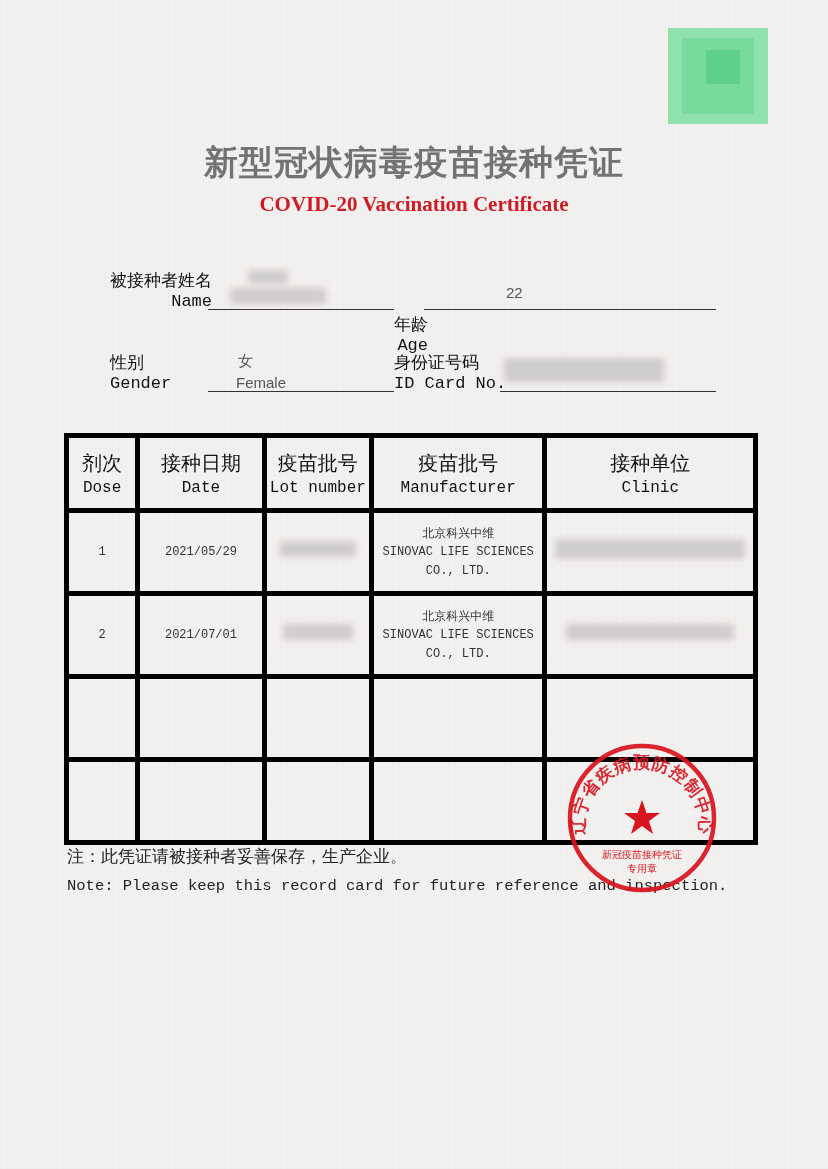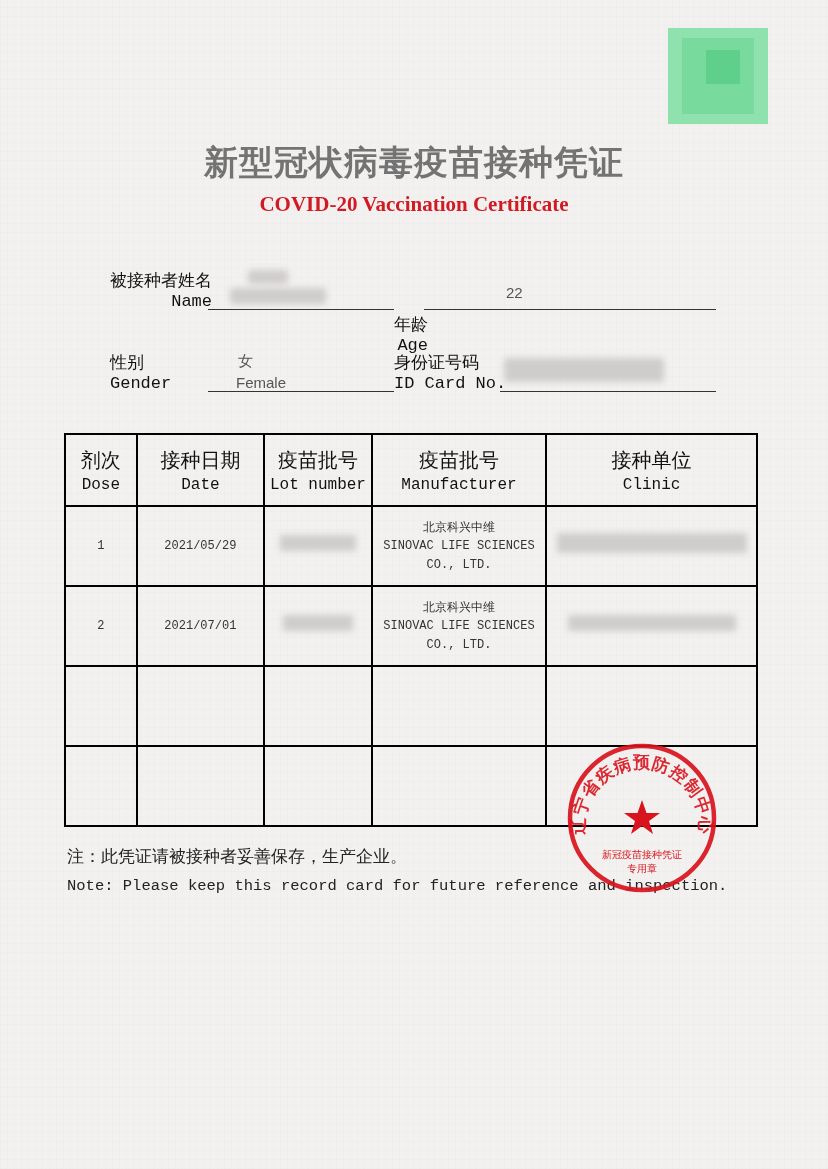--- a/index.html
+++ b/index.html
@@ -15,21 +15,21 @@
   .title-cn{position:absolute;left:0;width:828px;top:140px;text-align:center;
     font-family:"DejaVu Serif",serif;font-size:34px;font-weight:bold;color:#737373;letter-spacing:1px;}
   .title-en{position:absolute;left:0;width:828px;top:192px;text-align:center;
     font-family:"Liberation Serif",serif;font-size:21px;font-weight:bold;color:#d01a24;}
   .lbl{position:absolute;font-family:"DejaVu Sans",sans-serif;font-size:17px;color:#111;line-height:21px;}
   .lbl .en{font-family:"Liberation Mono",monospace;font-size:17px;text-align:right;}
   .line{position:absolute;height:0;border-bottom:1px solid #333;}
   .val{position:absolute;font-family:Liberation Sans, sans-serif;font-size:15px;color:#555;}
   .blur{position:absolute;background:#cfcccc;filter:blur(3px);border-radius:3px;}
   table{position:absolute;left:64px;top:433px;width:694px;border-collapse:collapse;}
-  td,th{border:2px solid #000000;text-align:center;vertical-align:middle;padding:0;}
+  td,th{border:5px solid #000000;text-align:center;vertical-align:middle;padding:0;}
   th{height:70px;font-weight:normal;}
   th .cn{display:block;font-family:"DejaVu Sans",sans-serif;font-size:20px;color:#111;}
   th .en{display:block;font-family:"Liberation Mono",monospace;font-size:16px;color:#111;margin-top:2px;}
   td{height:78px;font-family:"Liberation Mono",monospace;font-size:12px;color:#333;line-height:19px;}
   td .mcn{font-family:"DejaVu Sans",sans-serif;font-size:12px;}
   .cellblur{display:inline-block;background:#cfcccc;filter:blur(3px);height:16px;border-radius:2px;}
   .note-cn{position:absolute;left:67px;top:845px;font-family:"DejaVu Sans",sans-serif;font-size:17px;color:#222;}
   .note-en{position:absolute;left:67px;top:877px;font-family:"Liberation Mono",monospace;font-size:15.5px;color:#222;}
   .stamp{position:absolute;left:566px;top:742px;width:152px;height:152px;}
 </style>

